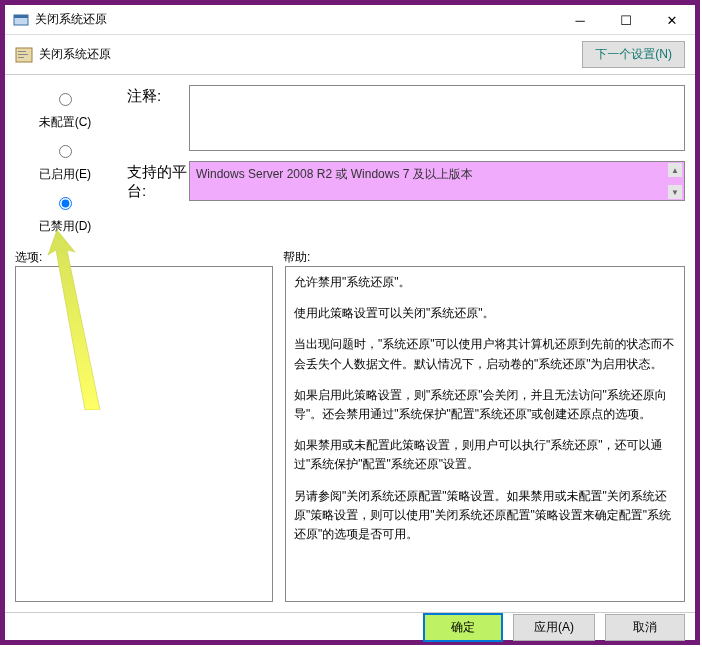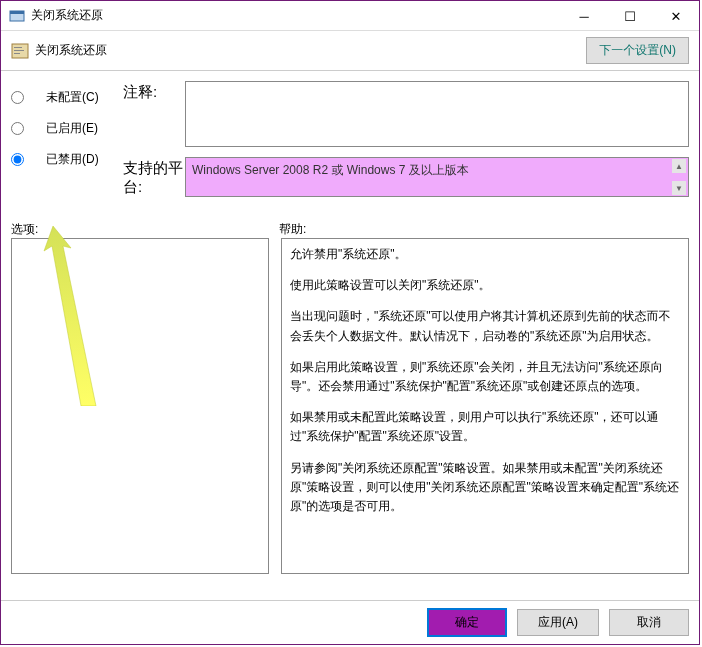--- a/index.html
+++ b/index.html
@@ -7,21 +7,21 @@
       font-family: "Microsoft YaHei", "Segoe UI", Tahoma, sans-serif;
       font-size: 12px;
       background: #fff;
       width: 702px;
       height: 647px;
       overflow: hidden;
     }
     .window {
       width: 700px;
       height: 645px;
-      border: 1px solid #701a75;
+      border: 5px solid #701a75;
       background: #fff;
       display: flex;
       flex-direction: column;
       position: relative;
     }
     .titlebar {
       height: 30px;
       display: flex;
       align-items: center;
       padding-left: 8px;
@@ -105,23 +105,24 @@
     .radio-col {
       width: 100px;
       padding-top: 8px;
       display: flex;
       flex-direction: column;
       gap: 14px;
     }
     .radio-item {
       display: flex;
       align-items: center;
-      gap: 22px;
+      gap: 8px;
       font-size: 12px;
       cursor: pointer;
+      flex-direction: column;
     }
     .radio-item input {
       margin: 0;
       width: 13px;
       height: 13px;
     }
     
     .fields-col {
       flex: 1;
     }
@@ -216,21 +217,21 @@
     .footer-btn {
       padding: 4px 20px;
       min-width: 80px;
       font-size: 12px;
       border: 1px solid #adadad;
       background: #e1e1e1;
       cursor: pointer;
     }
     .footer-btn.primary {
       border: 2px solid #0078d7;
-      background: #a21caf;
+      background: #bef264;
     }
     
     .arrow-annotation {
       position: absolute;
       left: 40px;
       top: 155px;
       width: 90px;
       height: 180px;
       pointer-events: none;
       z-index: 10;

